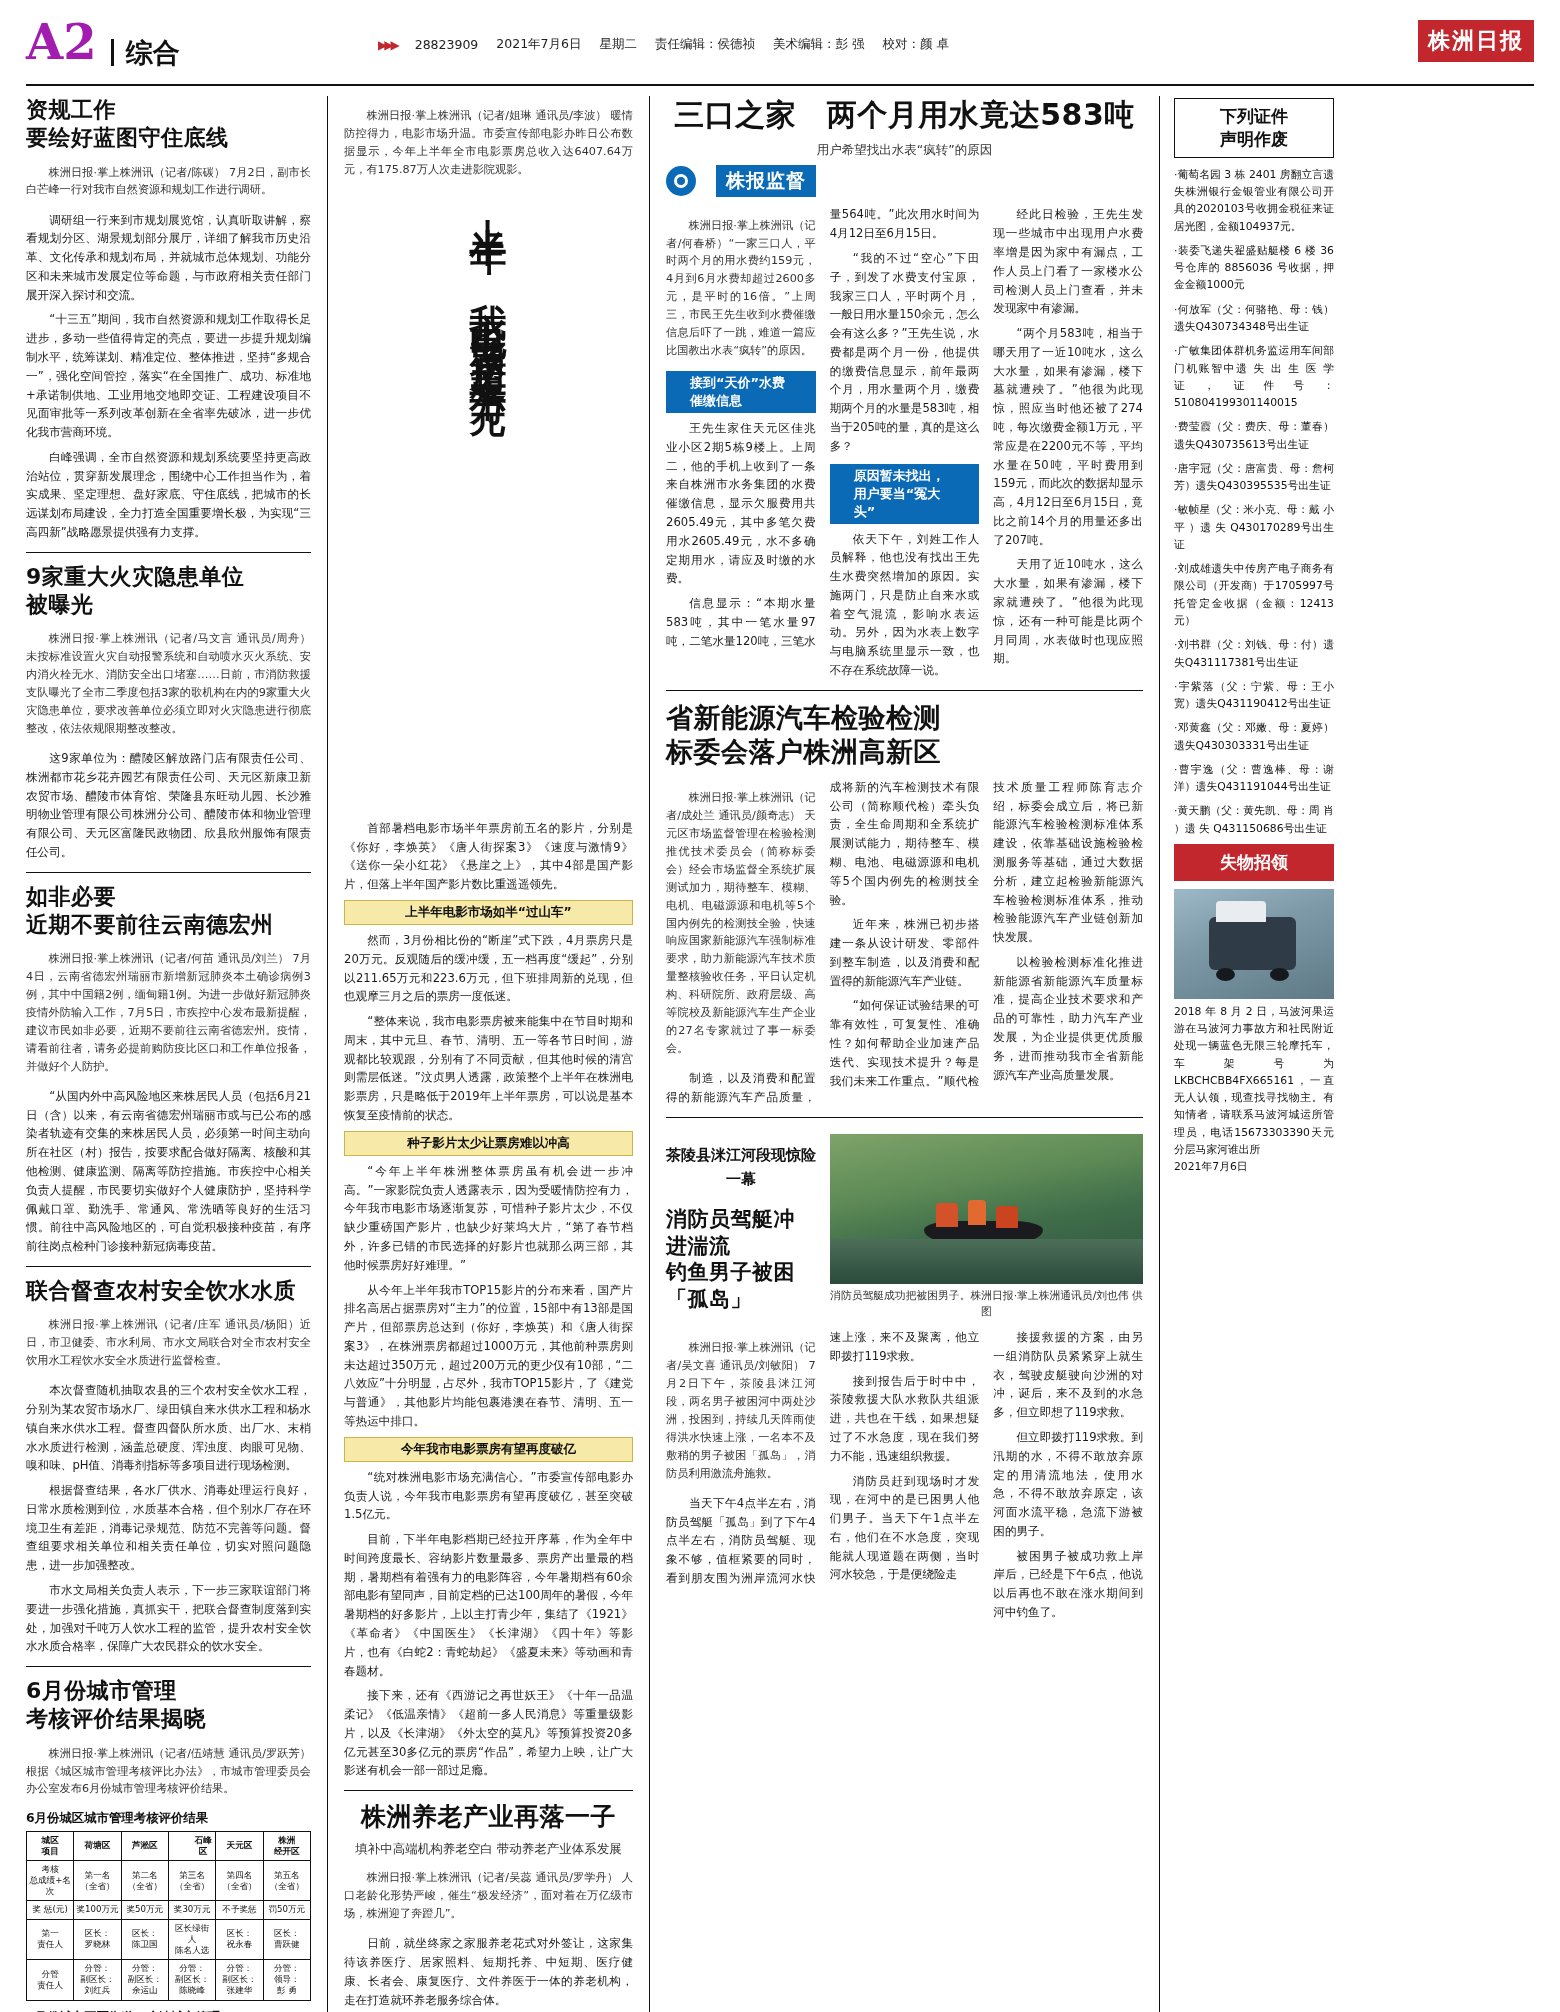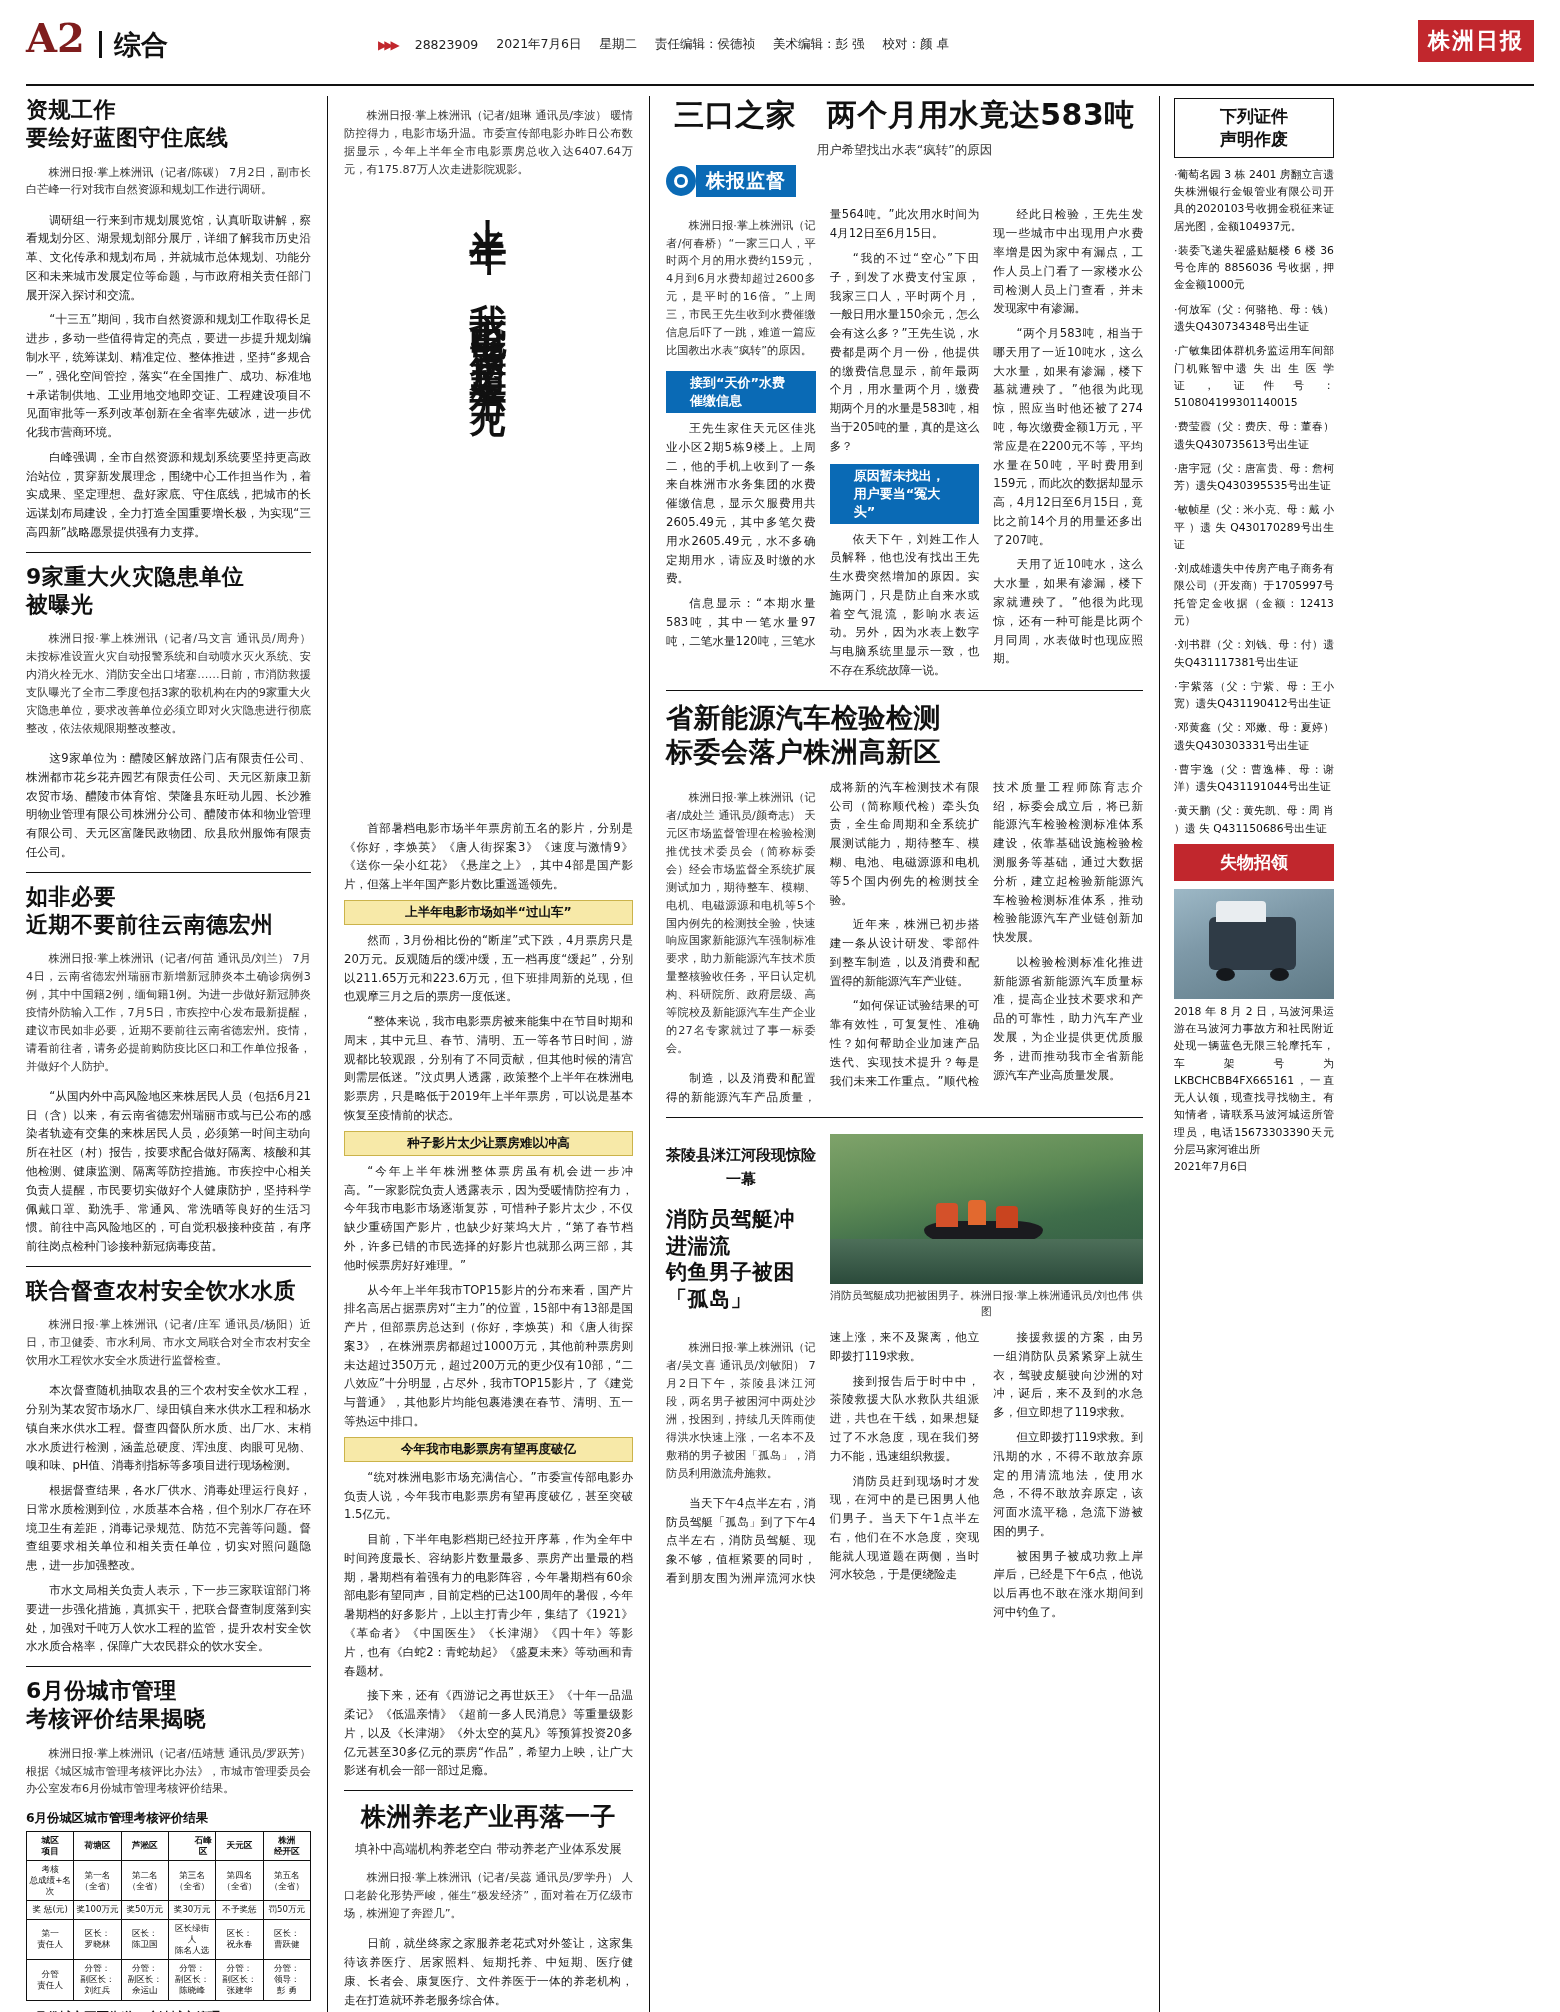--- a/index.html
+++ b/index.html
@@ -7,21 +7,21 @@
     width:1560px;height:2012px;
     font-family:"DejaVu Sans","Liberation Sans",sans-serif;
     color:#111;
     -webkit-font-smoothing:antialiased;
   }
   .page{position:relative;width:1560px;height:2012px;background:#fff;box-sizing:border-box;padding:0;}
 
   
   .masthead{position:relative;height:72px;border-bottom:2px solid #111;margin:12px 26px 0 26px;}
   .ph-badge{position:absolute;left:0;top:6px;display:flex;align-items:flex-end;gap:14px;}
-  .ph-a2{font-size:40px;font-weight:bold;color:#7f1d1d;font-family:"DejaVu Serif","Liberation Serif",serif;line-height:1;}
+  .ph-a2{font-size:48px;font-weight:bold;color:#a21caf;font-family:"DejaVu Serif","Liberation Serif",serif;line-height:1;}
   .ph-sec{font-size:27px;font-weight:bold;color:#111;border-left:3px solid #111;padding-left:12px;line-height:1;}
   .ph-mid{position:absolute;left:352px;top:24px;font-size:12.5px;color:#222;display:flex;gap:18px;align-items:center;}
   .ph-arrows{color:#c1272d;letter-spacing:-3px;font-size:12px;}
   .ph-logo{position:absolute;right:0;top:8px;background:#c1272d;color:#fff;font-size:22px;font-weight:bold;padding:6px 10px;letter-spacing:2px;font-family:"DejaVu Serif","Liberation Serif",serif;}
 
   
   .cols{display:flex;margin:10px 26px 0 26px;gap:0;}
   .col{box-sizing:border-box;}
   .c1{width:302px;padding-right:16px;border-right:1px solid #111;}
   .c2{width:322px;padding:0 16px;border-right:1px solid #111;}
@@ -41,21 +41,21 @@
     font-size:37px;font-weight:bold;letter-spacing:10px;
     height:620px;margin:4px auto 10px auto;display:block;
     font-family:"DejaVu Serif","Liberation Serif",serif;
   }
   .vwrap{display:flex;justify-content:center;}
 
   
   .tint{background:#f7e9a8;border:1px solid #cbb34a;font-size:12.5px;font-weight:bold;padding:3px 6px;margin:6px 0 6px 0;text-align:center;}
 
   
-  .monitor{display:flex;align-items:center;gap:0;margin:6px 0 8px 0;}
+  .monitor{display:flex;align-items:center;gap:20px;margin:6px 0 8px 0;}
   .mon-circle{width:30px;height:30px;border-radius:50%;background:#0a6ab5;position:relative;flex:none;}
   .mon-circle:after{content:"";position:absolute;left:8px;top:8px;width:14px;height:14px;border-radius:50%;border:3px solid #fff;box-sizing:border-box;}
   .mon-text{background:#0a6ab5;color:#fff;font-size:19px;font-weight:bold;padding:3px 10px;letter-spacing:1px;}
   .blue-bar{background:#0a6ab5;color:#fff;font-size:13px;font-weight:bold;padding:3px 24px;margin:8px 0 6px 0;display:inline-block;}
   .blue-bar.full{display:block;}
 
   
   .photo{width:100%;height:150px;background:linear-gradient(170deg,#7fa36a 0%,#5d8a55 35%,#3f6d4a 60%,#2d5340 100%);position:relative;overflow:hidden;margin:6px 0 4px 0;}
   .photo .boat{position:absolute;left:30%;bottom:26%;width:38%;height:16%;background:#1b1b1f;border-radius:40% 40% 55% 55%/60% 60% 100% 100%;}
   .photo .p1{position:absolute;left:34%;bottom:38%;width:7%;height:16%;background:#d4512a;border-radius:4px 4px 0 0;}

